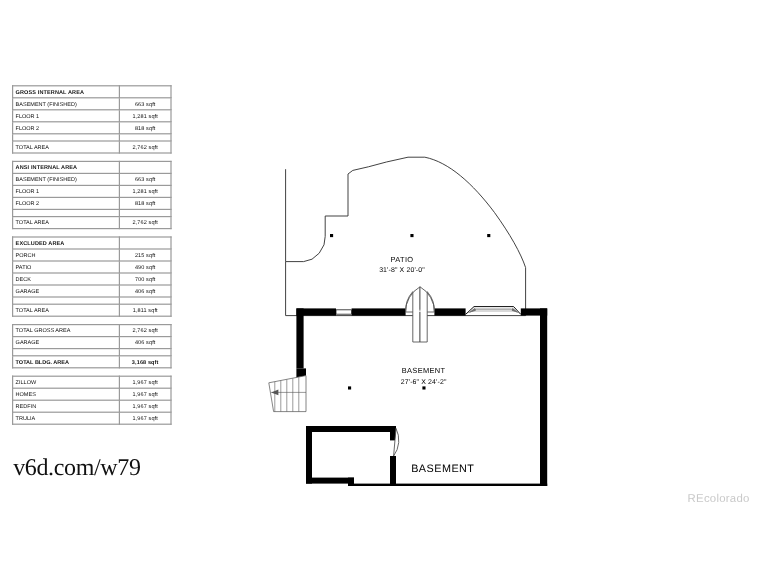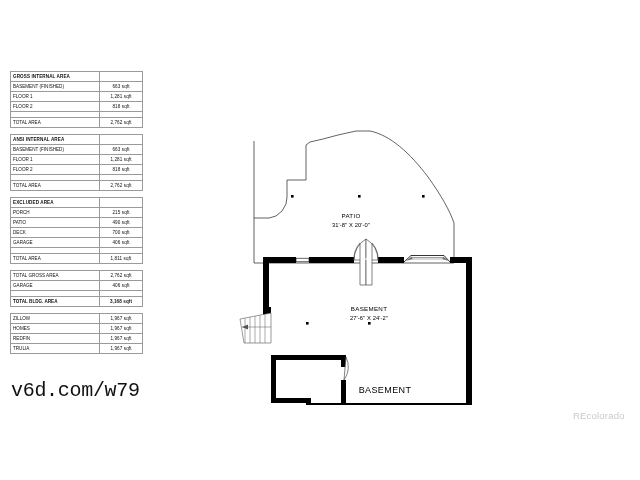--- a/index.html
+++ b/index.html
@@ -58,35 +58,35 @@
   td.blank { border: 1px solid #9a9a9a; }
 
   
   #site-watermark {
     position: absolute;
     left: 11px;
     top: 379px;
     font-size: 20px;
     letter-spacing: -0.3px;
     color: #111111;
-    font-family: Liberation Mono, monospace;
+    font-family: Liberation Serif, serif;
   }
   #re-watermark {
     position: absolute;
     left: 573px;
     top: 410px;
     font-size: 9.5px;
     color: #c9c9c9;
     letter-spacing: 0.2px;
   }
 
   
   #plan-wrap {
     position: absolute;
-    left: 238px;
+    left: 222px;
     top: 55px;
     width: 400px;
     height: 350px;
   }
   #plan-svg { display: block; }
 
   .plan-text {
     font-family: "Liberation Sans", sans-serif;
     fill: #000000;
     text-anchor: middle;

